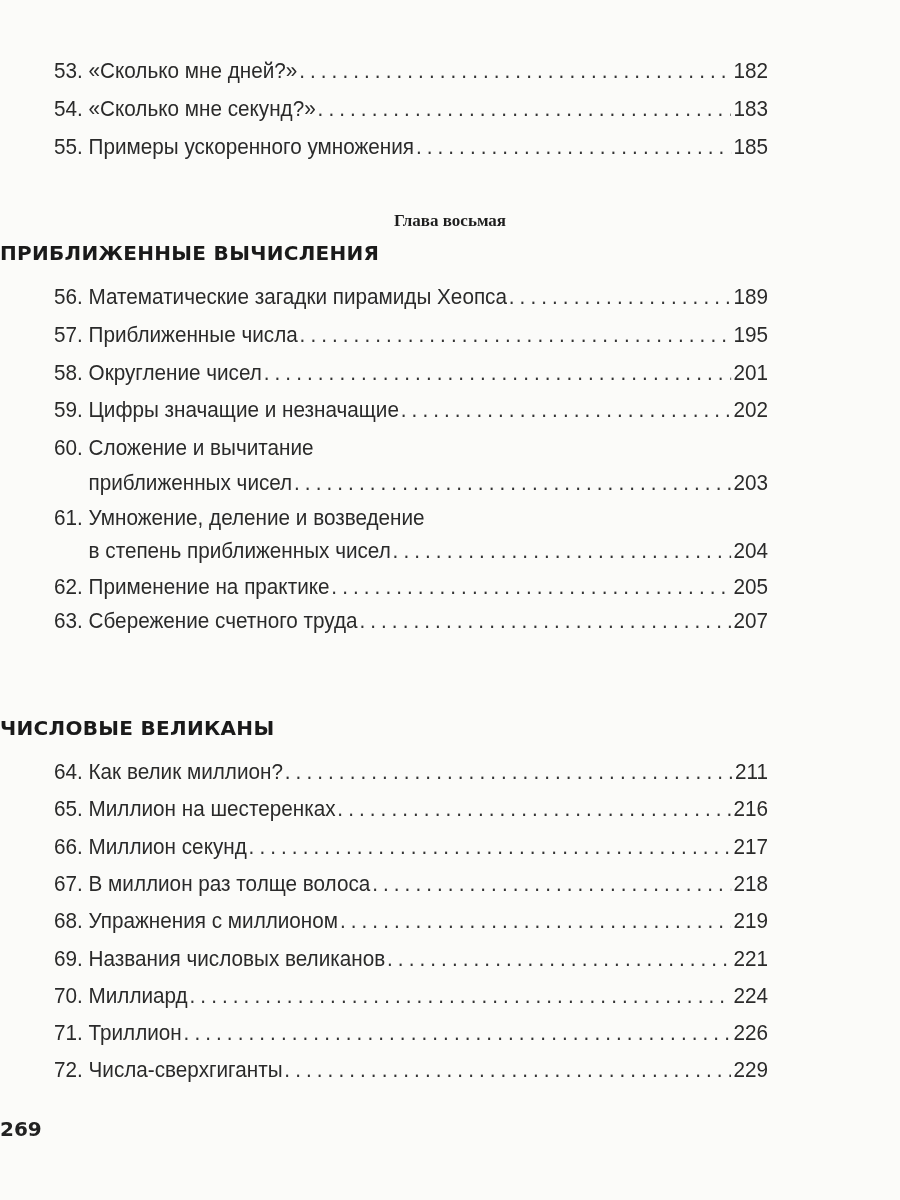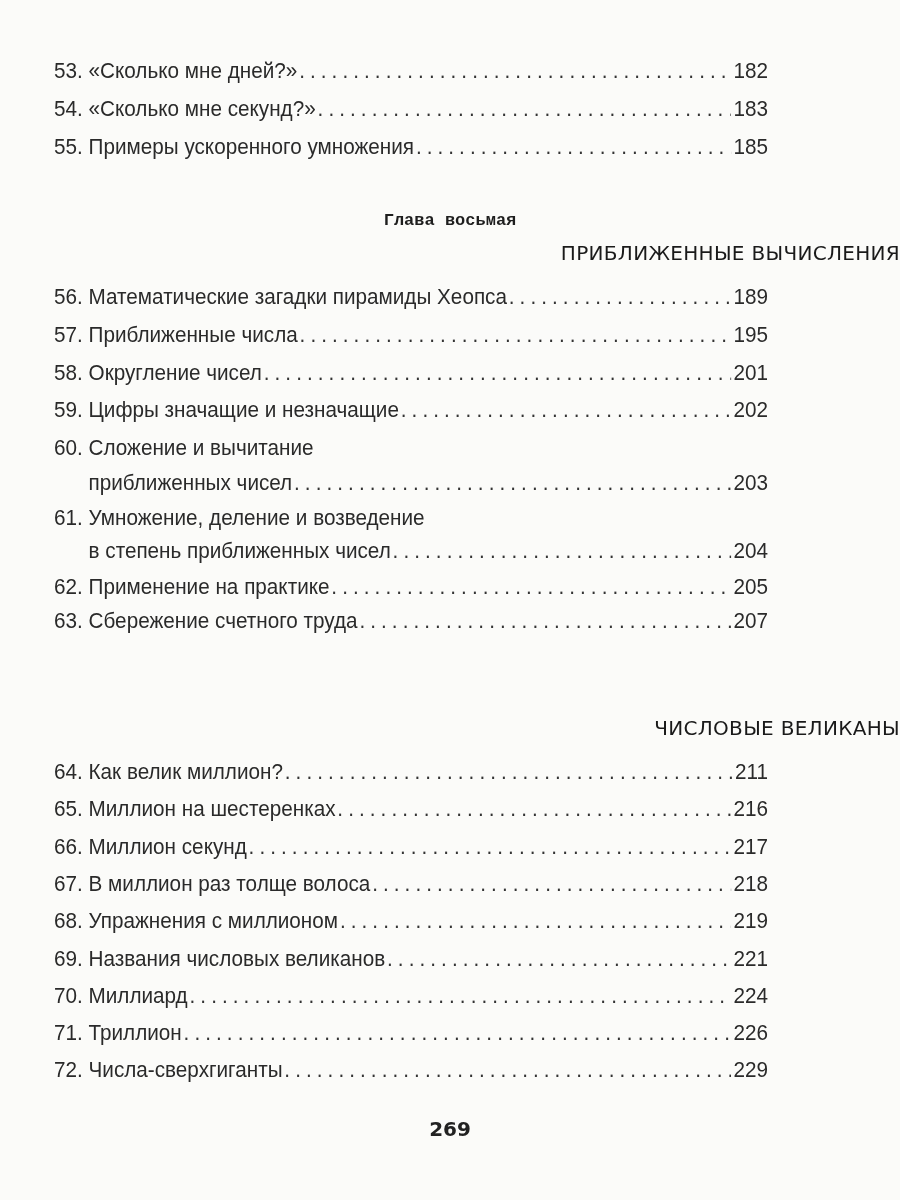--- a/index.html
+++ b/index.html
@@ -20,30 +20,30 @@
   }
   .toc-row .num { white-space: pre; }
   .toc-row .title { white-space: pre; }
   .toc-row .dots {
     flex: 1; overflow: hidden; white-space: nowrap;
     margin: 0 2px; letter-spacing: 5.5px; color: #333;
   }
   .toc-row .page-num { white-space: pre; }
   .chapter-label {
     position: absolute; left: 0; width: 900px; text-align: center;
-    font-family: Liberation Mono, monospace; font-weight: bold;
+    font-family: Liberation Serif, serif; font-weight: bold;
     font-size: 17px; color: #1e1e1e;
   }
   .chapter-title {
-    position: absolute; left: 0; width: 900px; text-align: right;
-    font-family: "DejaVu Sans", sans-serif; font-weight: normal;
+    position: absolute; left: 0; width: 900px; text-align: left;
+    font-family: "DejaVu Sans", sans-serif; font-weight: bold;
     font-size: 20px; color: #1a1a1a; letter-spacing: 0.3px;
   }
   .folio {
-    position: absolute; left: 0; width: 900px; top: 1117px; text-align: center;
+    position: absolute; left: 0; width: 900px; top: 1117px; 
     font-family: "DejaVu Sans", sans-serif; font-weight: bold; font-size: 20px; color: #222;
   }
 </style>
 </head>
 <body>
 
 <div class="page">
 
   <div class="toc-row" style="top:56px">
     <span class="num">53.</span>

